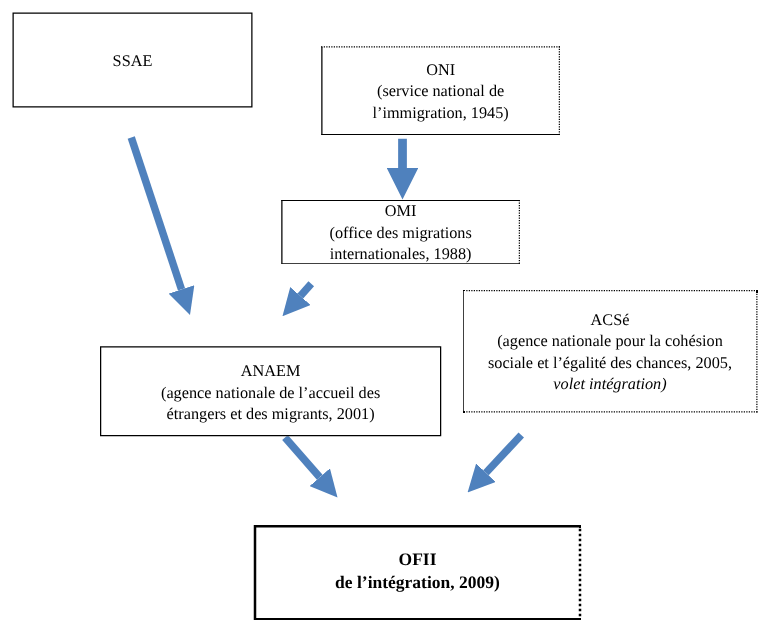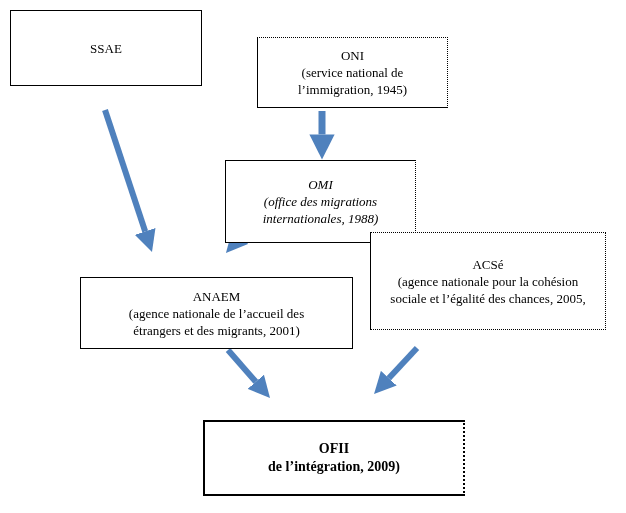--- a/index.html
+++ b/index.html
@@ -27,22 +27,22 @@
     text-align: center;
     z-index: 2;
   }
   .box .line { display: block; white-space: nowrap; }
   .italic { font-style: italic; }
 
   #box-ssae  { left: 10px;  top: 10px;  width: 192px; height: 76px; }
   #box-oni   { left: 225px; top: 37px;  width: 191px; height: 71px;
                border-top: 1px dotted var(--border-color);
                border-right: 1px dotted var(--border-color); margin-left: 32px; }
-  #box-omi   { left: 225px; top: 160px; width: 191px; height: 83px;
-               border-right: 1px dotted var(--border-color); font-style: italic; }
+  #box-omi   { left: 225px; top: 160px; width: 191px; height: 51px;
+               border-right: 1px dotted var(--border-color); }
   #box-anaem { left: 80px;  top: 277px; width: 273px; height: 72px; }
   #box-acse  { left: 370px; top: 232px; width: 236px; height: 98px;
                border-top: 1px dotted var(--border-color);
                border-right: 1px dotted var(--border-color);
                border-bottom: 1px dotted var(--border-color); }
   #box-ofii  { left: 203px; top: 420px; width: 262px; height: 76px;
                border: 2px solid var(--border-color);
                border-right: 2px dotted var(--border-color);
                font-weight: bold; font-size: 14px; line-height: 18px; }
 
@@ -96,20 +96,21 @@
   <div class="box" id="box-anaem">
     <span class="line">ANAEM</span>
     <span class="line">(agence nationale de l’accueil des</span>
     <span class="line">étrangers et des migrants, 2001)</span>
   </div>
 
   <div class="box" id="box-acse">
     <span class="line">ACSé</span>
     <span class="line">(agence nationale pour la cohésion</span>
     <span class="line">sociale et l’égalité des chances, 2005,</span>
+    <span class="line italic">volet intégration)</span>
   </div>
 
   <div class="box" id="box-ofii">
     <span class="line">OFII</span>
     <span class="line">de l’intégration, 2009)</span>
   </div>
 
 </div>
 
 </body></html>

